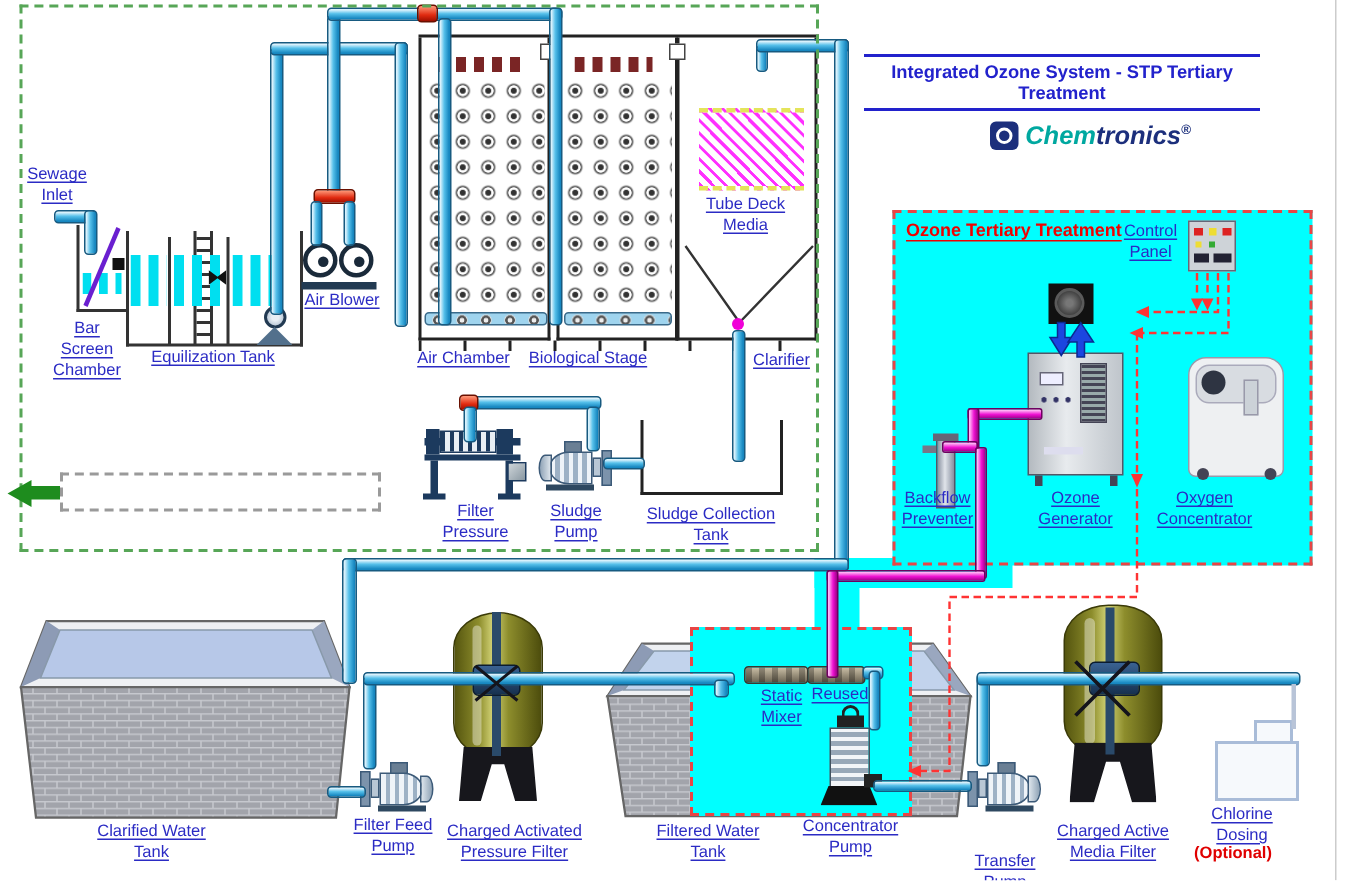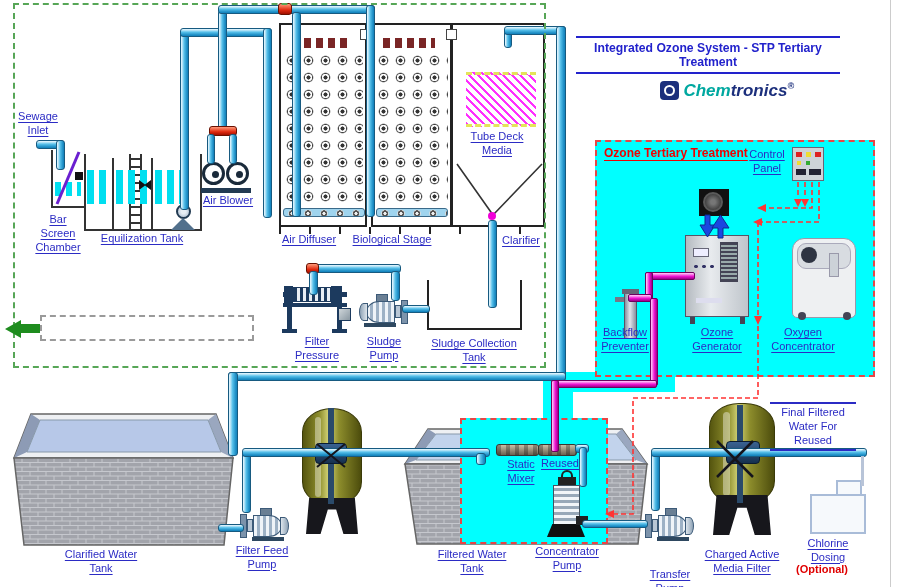--- a/index.html
+++ b/index.html
@@ -286,21 +286,21 @@
 
   <div class="abs" style="left:890px;top:0;width:1px;height:587px;background:#ccc;z-index:1"></div>
 
   <div class="lbl" style="left:38px;top:110px">Sewage
 Inlet</div>
   <div class="lbl" style="left:58px;top:213px">Bar
 Screen
 Chamber</div>
   <div class="lbl" style="left:142px;top:232px">Equilization Tank</div>
   <div class="lbl" style="left:228px;top:194px">Air Blower</div>
-  <div class="lbl" style="left:309px;top:233px">Air Diffuser</div>
+  <div class="lbl" style="left:309px;top:233px">Air Chamber</div>
   <div class="lbl" style="left:392px;top:233px">Biological Stage</div>
   <div class="lbl" style="left:497px;top:130px">Tube Deck
 Media</div>
   <div class="lbl" style="left:521px;top:234px">Clarifier</div>
   <div class="lbl" style="left:317px;top:335px">Filter
 Pressure</div>
   <div class="lbl" style="left:384px;top:335px">Sludge
 Pump</div>
   <div class="lbl" style="left:474px;top:337px">Sludge Collection
 Tank</div>
@@ -309,33 +309,30 @@
   <div class="lbl" style="left:717px;top:326px">Ozone
 Generator</div>
   <div class="lbl" style="left:803px;top:326px">Oxygen
 Concentrator</div>
   <div class="lbl" style="left:767px;top:148px">Control
 Panel</div>
   <div class="lbl" style="left:101px;top:548px">Clarified Water
 Tank</div>
   <div class="lbl" style="left:262px;top:544px">Filter Feed
 Pump</div>
+  <div class="lbl" style="left:343px;top:548px">Charged Activated
+Pressure Filter</div>
   <div class="lbl" style="left:472px;top:548px">Filtered Water
 Tank</div>
   <div class="lbl" style="left:521px;top:458px">Static
 Mixer</div>
   <div class="lbl" style="left:560px;top:457px">Reused</div>
   <div class="lbl" style="left:567px;top:545px">Concentrator
 Pump</div>
   <div class="lbl" style="left:670px;top:568px">Transfer
 Pump</div>
   <div class="lbl" style="left:742px;top:548px">Charged Active
 Media Filter</div>
-  <div class="abs" style="left:770px;top:402px;width:86px;border-top:2px solid #2b2bc4;border-bottom:2px solid #2b2bc4;z-index:6">
-    <div style="color:#2b2bc4;font-size:11px;line-height:1.25;text-align:center;white-space:pre-line;padding:2px 0">Final Filtered
-Water For
-Reused</div>
-  </div>
   <div class="lbl" style="left:828px;top:537px">Chlorine
 Dosing</div>
   <div class="lbl" style="left:822px;top:563px;color:#e00000;font-weight:bold;text-decoration:none">(Optional)</div>
 
 </div>
 
 </body></html>

